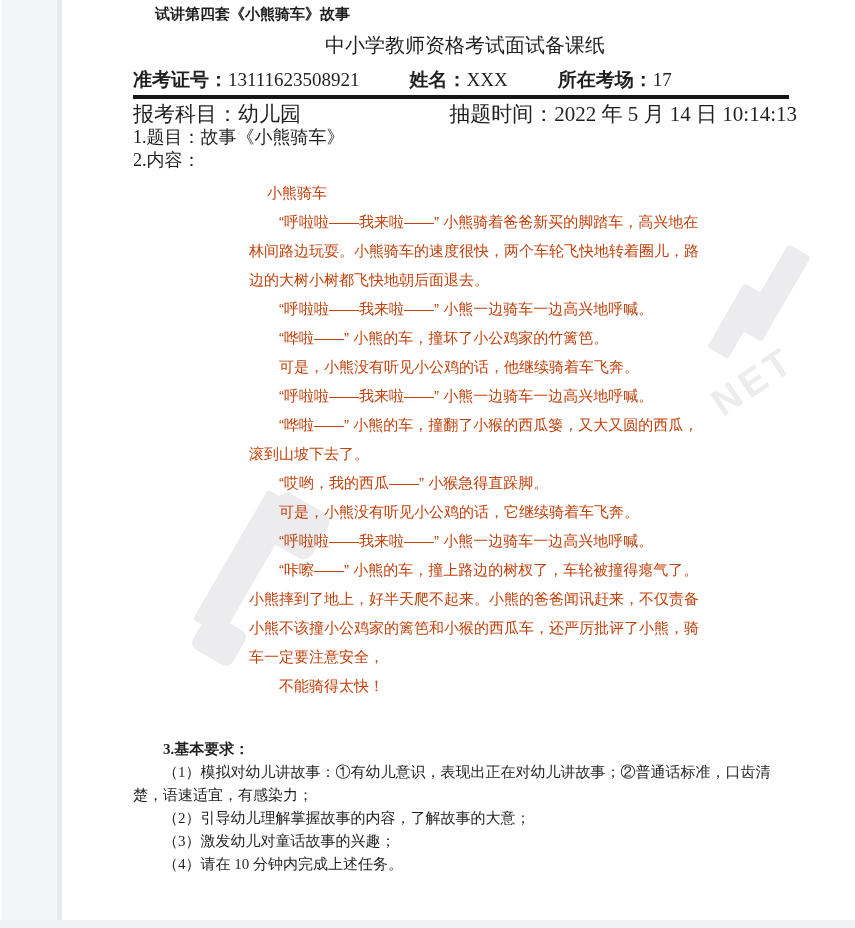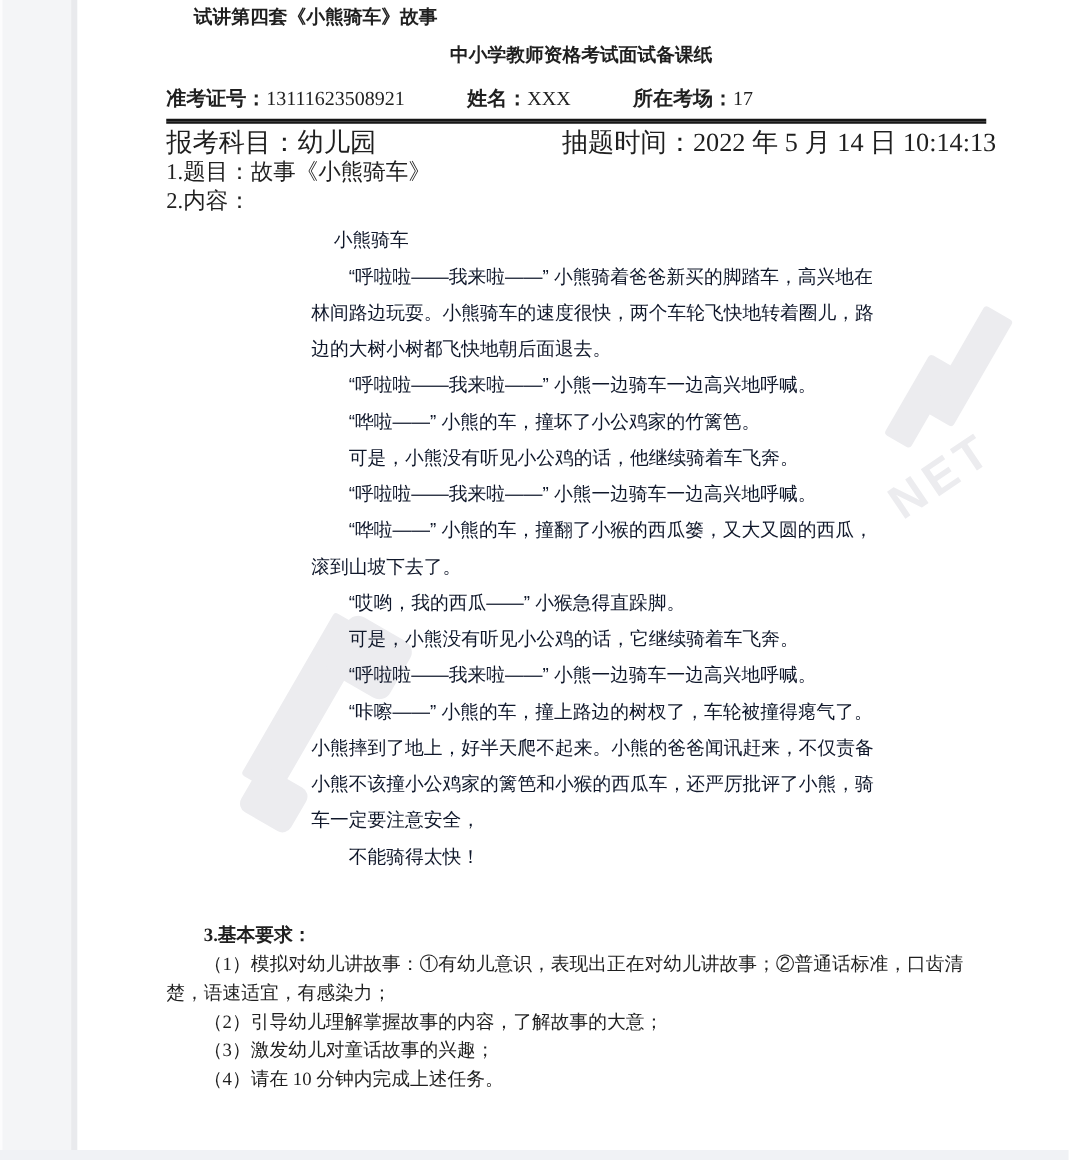--- a/index.html
+++ b/index.html
@@ -44,30 +44,30 @@
 
   .doc-toplabel {
     margin-left: 22px;
     font-size: 15px;
     font-weight: bold;
     line-height: 20px;
   }
   .doc-title {
     margin: 8px 0 0 0;
     text-align: center;
-    font-size: 15px;
-    font-weight: bold;
+    font-size: 20px;
+    font-weight: normal;
     line-height: 26px;
   }
 
   .candidate-row {
     display: flex;
     gap: 50px;
     margin-top: 12px;
-    font-size: 16px;
+    font-size: 19px;
     line-height: 20px;
     white-space: nowrap;
   }
   .candidate-row .lbl { font-weight: bold; }
   .candidate-row .val { font-family: "Liberation Serif", "DejaVu Serif", serif; }
 
   .double-rule {
     margin-top: 5px;
     margin-right: 8px;
     height: 3px;
@@ -90,21 +90,21 @@
   }
 
   
   .story {
     margin-top: 6px;
     margin-left: 116px;
     width: 457px;
     font-family: "Liberation Sans", "DejaVu Sans", sans-serif;
     font-size: 15px;
     line-height: 29px;
-    color: #0f172a;
+    color: #c2410c;
   }
   .story-title { text-indent: 18px; }
   .story p { margin: 0; text-indent: 2em; }
 
   
   .requirements {
     margin-top: 38px;
     width: 664px;
     font-size: 15px;
     line-height: 23px;

